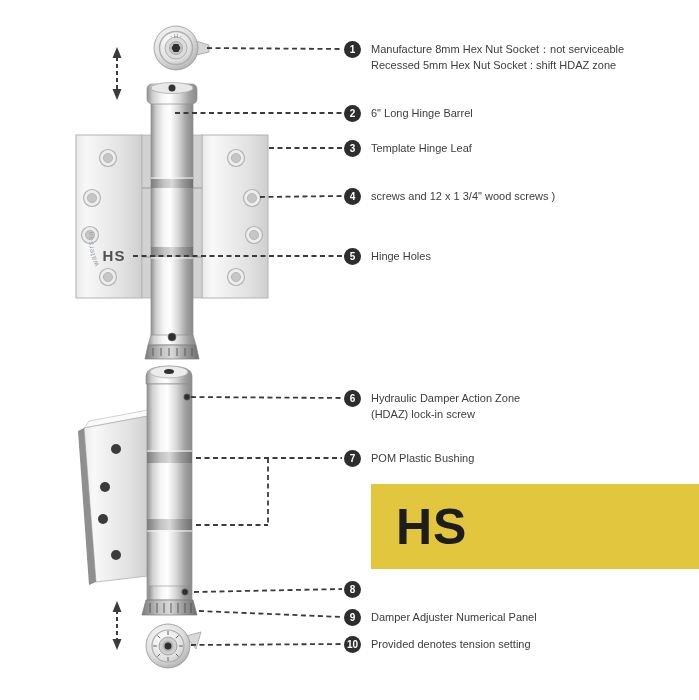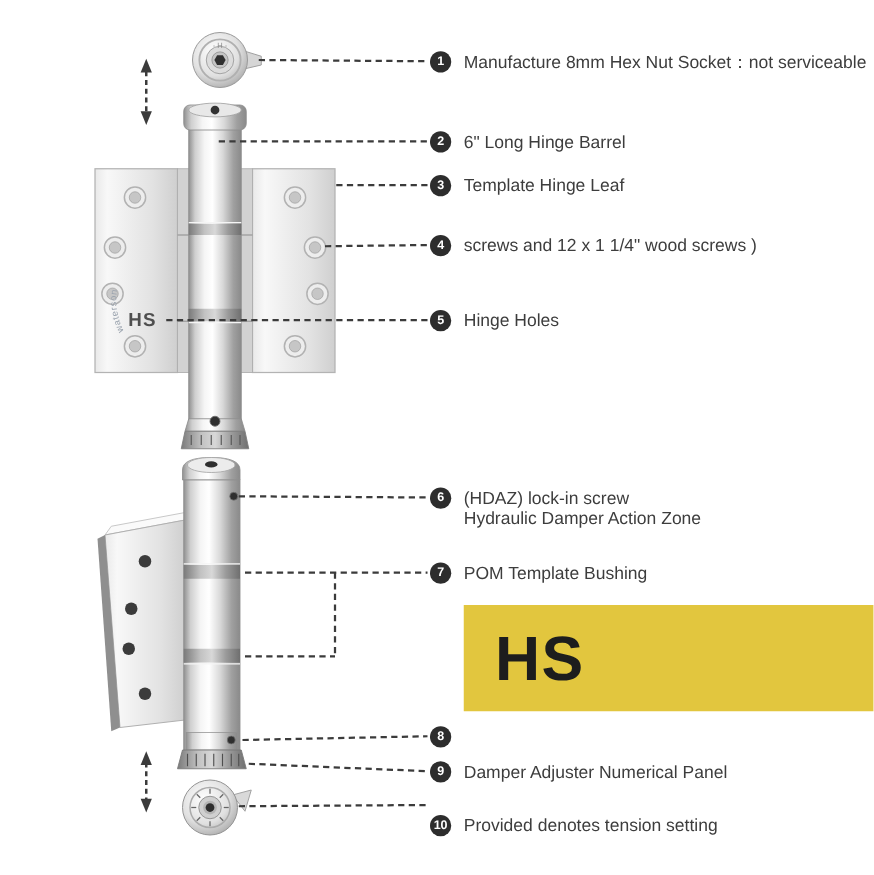--- a/index.html
+++ b/index.html
@@ -3,21 +3,21 @@
 <meta charset="utf-8">
 <style>
   html,body{margin:0;padding:0;background:#ffffff;}
   .stage{position:relative;width:699px;height:700px;background:#fff;overflow:hidden;
          font-family:"Liberation Sans",sans-serif;color:#3d3d3d;}
   .art{position:absolute;left:0;top:0;}
   .callout{position:absolute;left:344px;display:flex;align-items:flex-start;gap:10px;}
   .marker{width:17px;height:17px;border-radius:50%;background:#2d2d2d;color:#fff;
           font-size:10px;font-weight:bold;display:flex;align-items:center;justify-content:center;
           flex:0 0 17px;line-height:1;}
-  .lines{font-size:14px;line-height:16px;white-space:nowrap;}
+  .lines{font-size:11px;line-height:16px;white-space:nowrap;}
   .badge{position:absolute;left:371px;top:484px;width:328px;height:85px;background:#e2c63e;
          display:flex;align-items:center;}
   .badge span{font-size:50px;font-weight:bold;color:#1d1d1d;padding-left:25px;letter-spacing:1px;}
 </style>
 </head>
 <body>
 
 <div class="stage">
 
 <svg class="art" width="699" height="700" viewBox="0 0 699 700">
@@ -212,81 +212,82 @@
     <line x1="194" y1="592" x2="342" y2="589"></line>
     <line x1="199" y1="611" x2="342" y2="617"></line>
     <line x1="191" y1="645" x2="342" y2="644"></line>
   </g>
 </svg>
 
 <div class="callout" style="top:41px">
   <div class="marker" style="background: rgb(45, 45, 45);">1</div>
   <div class="lines">
     <div>Manufacture 8mm Hex Nut Socket：not serviceable</div>
+    <div>Recessed 5mm Hex Nut Socket : shift HDAZ zone</div>
   </div>
 </div>
 
 <div class="callout" style="top:105px">
   <div class="marker" style="background: rgb(45, 45, 45);">2</div>
   <div class="lines">
         <div>6" Long Hinge Barrel</div>
       </div>
 </div>
 
 <div class="callout" style="top:140px">
   <div class="marker" style="background: rgb(45, 45, 45);">3</div>
   <div class="lines">
         <div>Template Hinge Leaf</div>
       </div>
 </div>
 
 <div class="callout" style="top:188px">
   <div class="marker" style="background: rgb(45, 45, 45);">4</div>
   <div class="lines">
-    <div>screws and 12 x 1 1/4" wood screws )</div>
+    <div>screws and 12 x 1 3/4" wood screws )</div>
   </div>
 </div>
 
 <div class="callout" style="top:248px">
   <div class="marker" style="background: rgb(45, 45, 45);">5</div>
   <div class="lines">
         <div>Hinge Holes</div>
       </div>
 </div>
 
 <div class="callout" style="top:390px">
   <div class="marker" style="background: rgb(45, 45, 45);">6</div>
   <div class="lines">
+    <div>Hydraulic Damper Action Zone</div>
     <div>(HDAZ) lock-in screw</div>
-    <div>Hydraulic Damper Action Zone</div>
   </div>
 </div>
 
 <div class="callout" style="top:450px">
   <div class="marker" style="background: rgb(45, 45, 45);">7</div>
   <div class="lines">
-        <div>POM Template Bushing</div>
+        <div>POM Plastic Bushing</div>
       </div>
 </div>
 
 <div class="badge" style="background: rgb(226, 198, 62);">
   <span>HS</span>
 </div>
 
 <div class="callout" style="top:581px">
   <div class="marker" style="background: rgb(45, 45, 45);">8</div>
 </div>
 
 <div class="callout" style="top:609px">
   <div class="marker" style="background: rgb(45, 45, 45);">9</div>
   <div class="lines">
         <div>Damper Adjuster Numerical Panel</div>
       </div>
 </div>
 
-<div class="callout" style="top:652px">
+<div class="callout" style="top:636px">
   <div class="marker" style="background: rgb(45, 45, 45);">10</div>
   <div class="lines">
         <div>Provided denotes tension setting</div>
       </div>
 </div>
 
 </div>
 
 </body></html>

